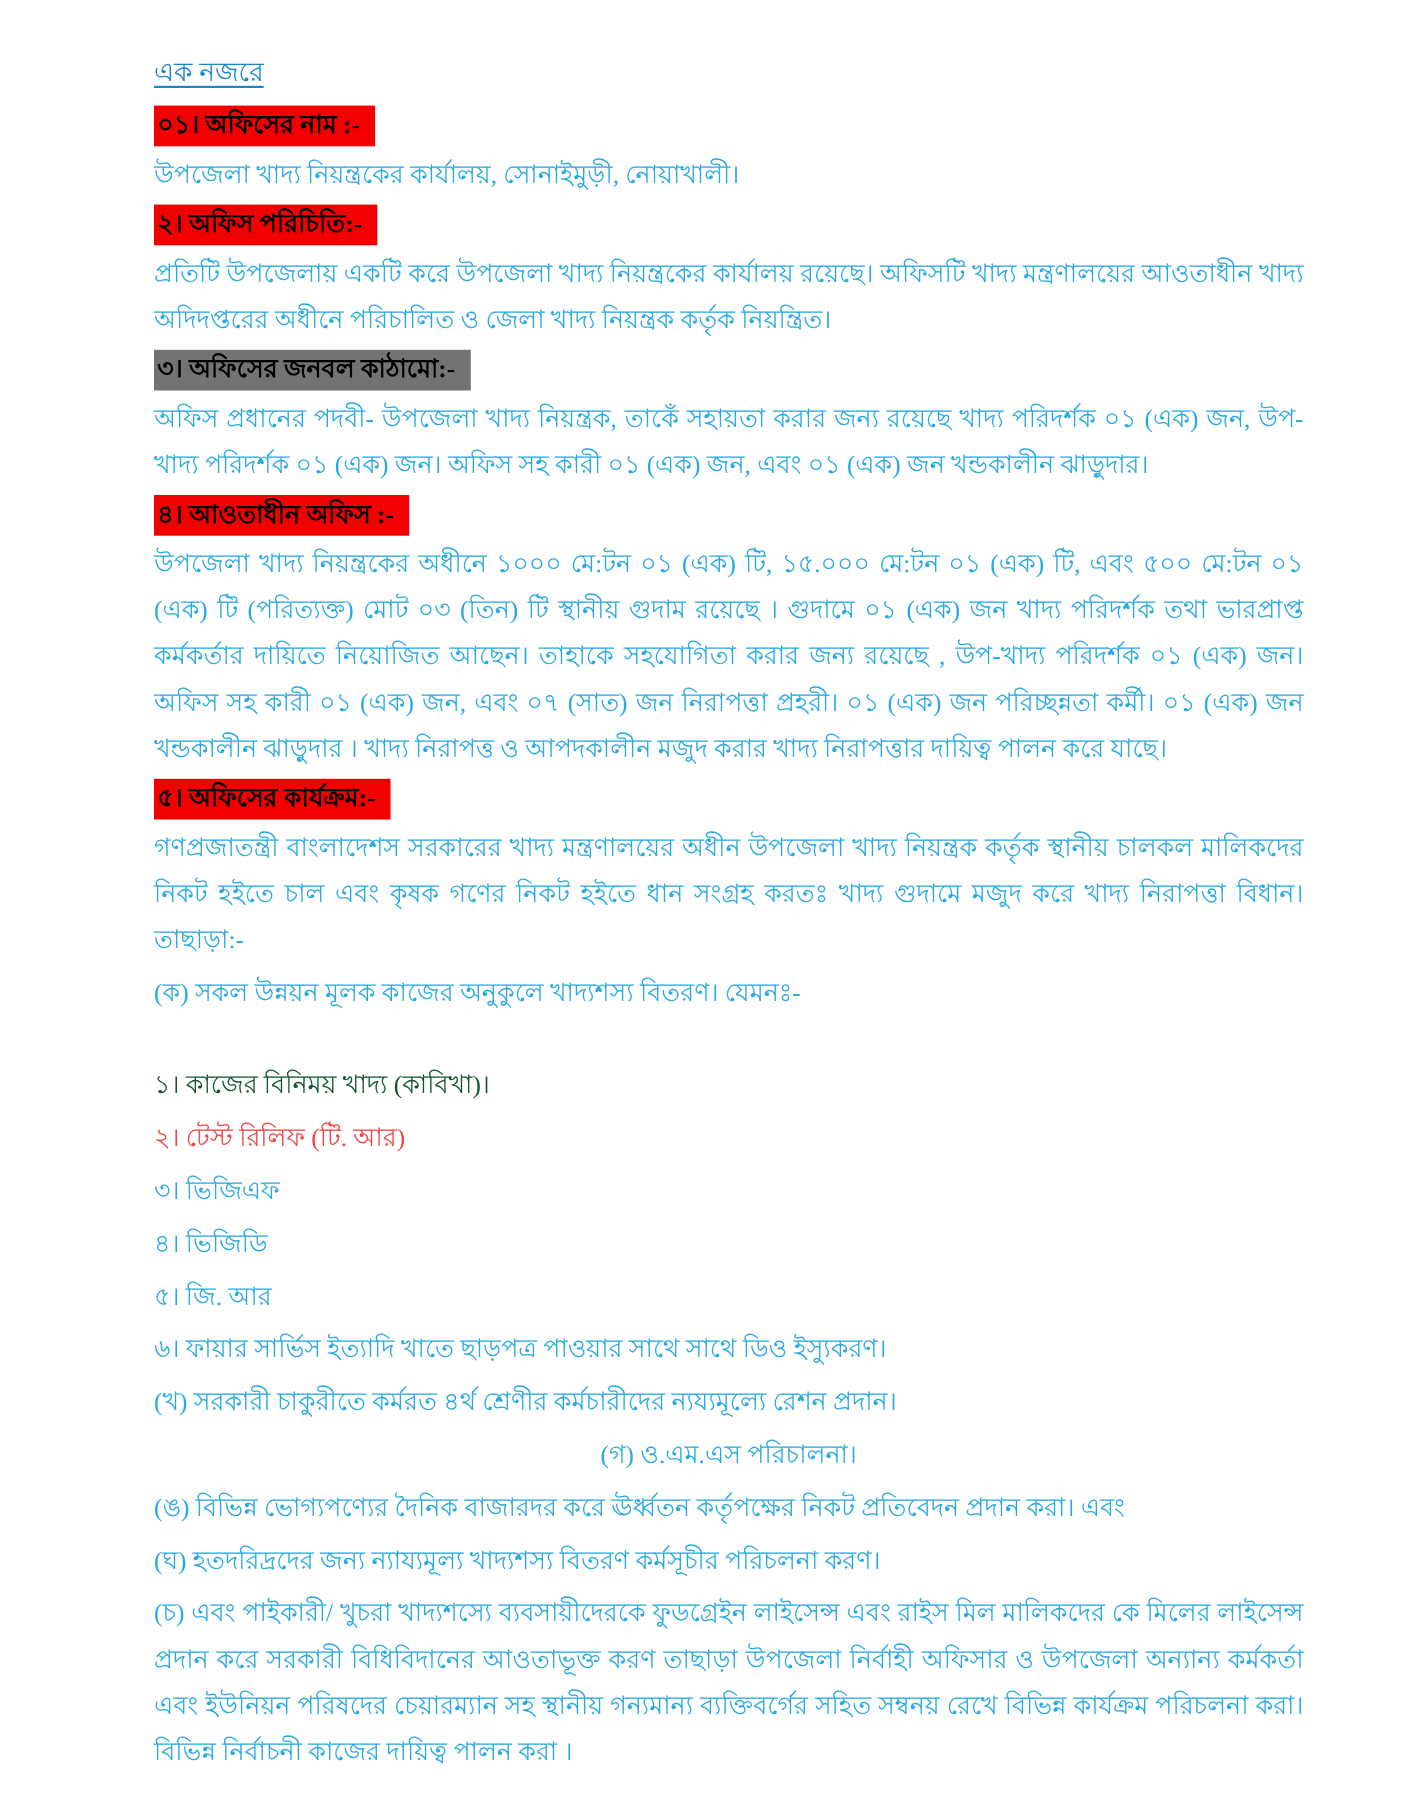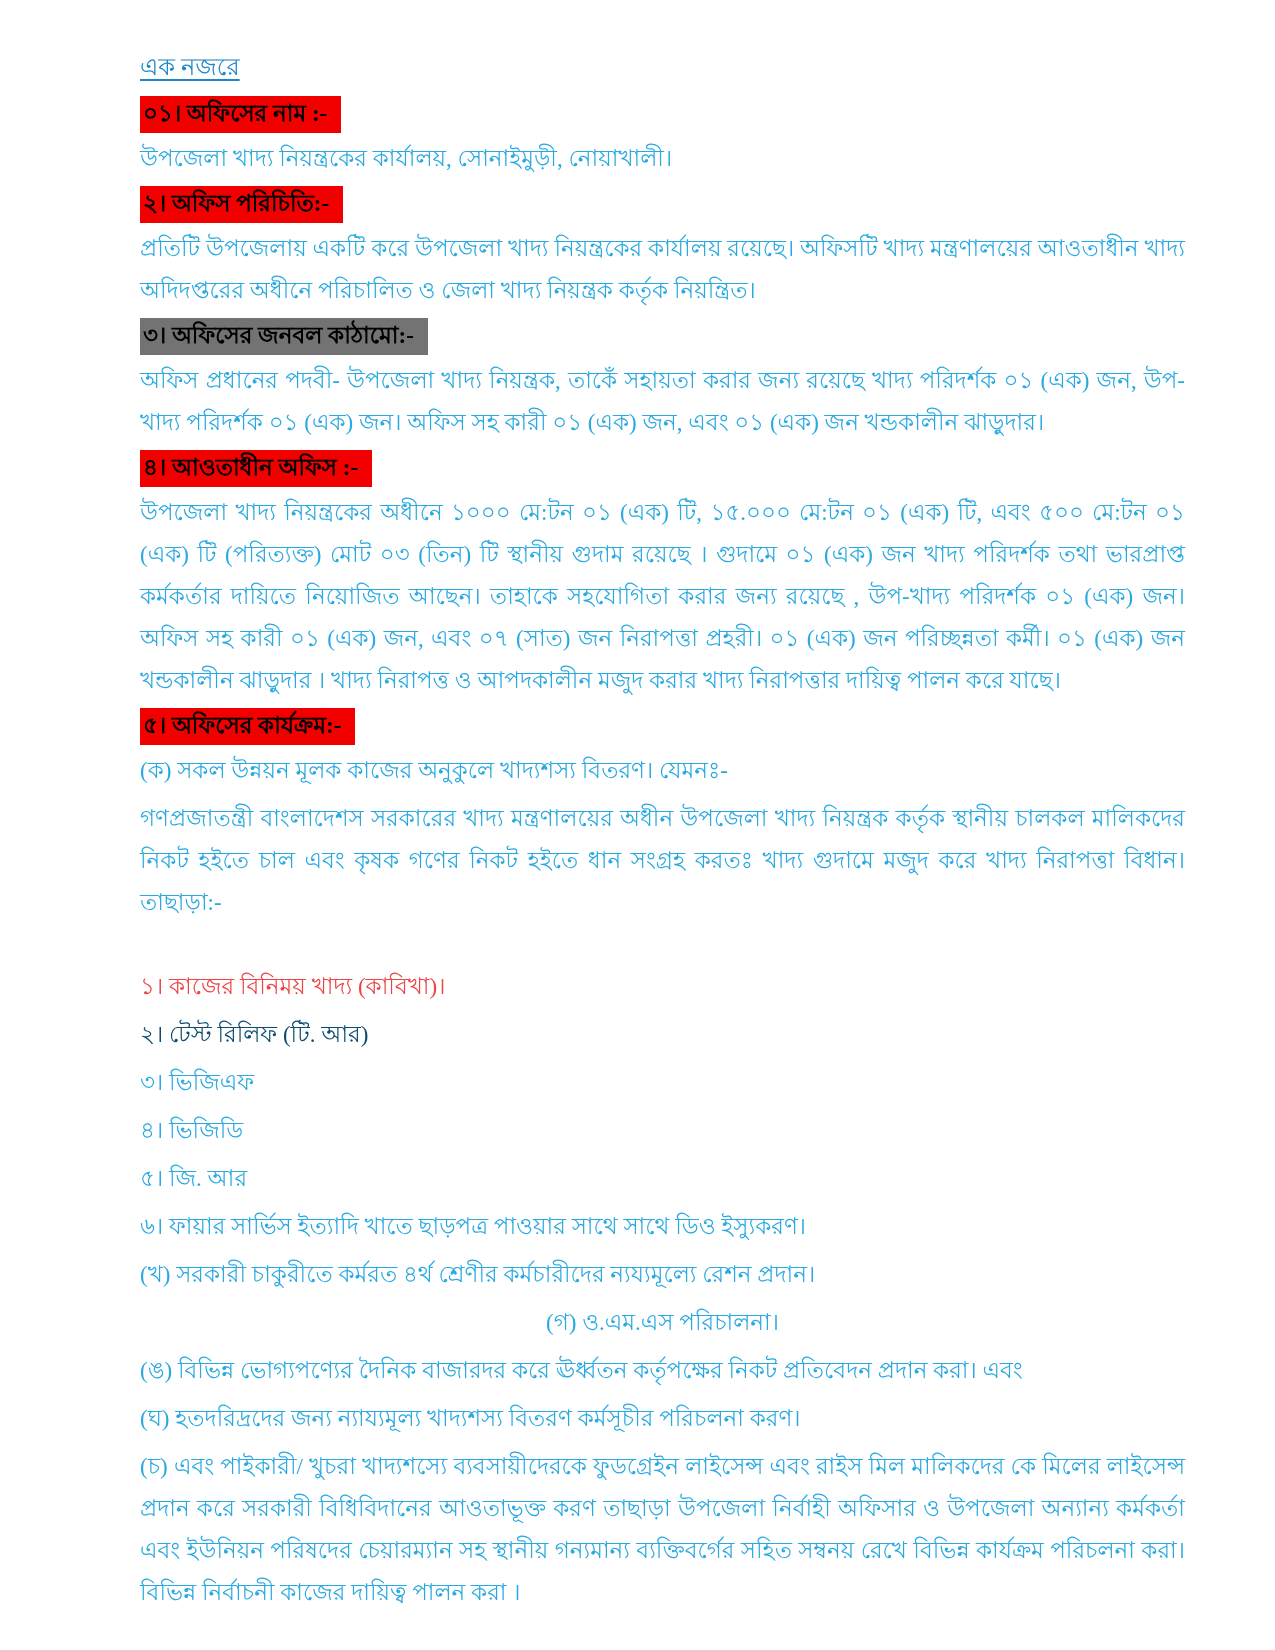--- a/index.html
+++ b/index.html
@@ -61,24 +61,24 @@
   <p class="body" style="color: rgb(41, 169, 225);"> অফিস প্রধানের পদবী- উপজেলা খাদ্য নিয়ন্ত্রক, তাকেঁ সহায়তা করার জন্য রয়েছে খাদ্য পরিদর্শক ০১ (এক) জন, উপ-খাদ্য পরিদর্শক ০১ (এক) জন। অফিস সহ কারী ০১ (এক) জন, এবং  ০১ (এক) জন খন্ডকালীন ঝাড়ুদার।</p>
 
   <div class="heading-row">
     <span class="heading" style="background: rgb(242, 0, 0); color: rgb(0, 0, 0);">৪। আওতাধীন অফিস :-</span>
   </div>
   <p class="body" style="color: rgb(41, 169, 225);">উপজেলা খাদ্য নিয়ন্ত্রকের অধীনে ১০০০ মে:টন ০১ (এক) টি, ১৫.০০০ মে:টন ০১ (এক) টি, এবং ৫০০ মে:টন  ০১ (এক) টি (পরিত্যক্ত) মোট  ০৩ (তিন) টি স্থানীয় গুদাম রয়েছে । গুদামে ০১ (এক) জন খাদ্য পরিদর্শক তথা ভারপ্রাপ্ত কর্মকর্তার দায়িতে নিয়োজিত আছেন।  তাহাকে সহযোগিতা করার জন্য রয়েছে , উপ-খাদ্য পরিদর্শক ০১ (এক) জন। অফিস সহ কারী ০১ (এক) জন, এবং ০৭ (সাত) জন নিরাপত্তা প্রহরী। ০১ (এক) জন পরিচ্ছন্নতা কর্মী। ০১ (এক) জন খন্ডকালীন ঝাড়ুদার । খাদ্য নিরাপত্ত ও আপদকালীন মজুদ করার খাদ্য নিরাপত্তার দায়িত্ব পালন করে যাছে।</p>
 
   <div class="heading-row">
     <span class="heading" style="background: rgb(242, 0, 0); color: #000000;">৫। অফিসের কার্যক্রম:-</span>
   </div>
+  <p class="body" style="color: rgb(41, 169, 225);">গণপ্রজাতন্ত্রী বাংলাদেশস সরকারের খাদ্য মন্ত্রণালয়ের অধীন উপজেলা  খাদ্য নিয়ন্ত্রক কর্তৃক স্থানীয় চালকল মালিকদের নিকট হইতে চাল এবং কৃষক গণের নিকট হইতে ধান সংগ্রহ করতঃ খাদ্য গুদামে মজুদ করে খাদ্য নিরাপত্তা বিধান।   তাছাড়া:-</p>
   <p class="body single" style="color: rgb(41, 169, 225);">(ক) সকল উন্নয়ন মূলক কাজের অনুকুলে খাদ্যশস্য  বিতরণ।   যেমনঃ-</p>
-  <p class="body" style="color: rgb(41, 169, 225);">গণপ্রজাতন্ত্রী বাংলাদেশস সরকারের খাদ্য মন্ত্রণালয়ের অধীন উপজেলা  খাদ্য নিয়ন্ত্রক কর্তৃক স্থানীয় চালকল মালিকদের নিকট হইতে চাল এবং কৃষক গণের নিকট হইতে ধান সংগ্রহ করতঃ খাদ্য গুদামে মজুদ করে খাদ্য নিরাপত্তা বিধান।   তাছাড়া:-</p>
-  <p class="body single" style="color: #ef4444; margin-top: 42px;">১। কাজের বিনিময় খাদ্য (কাবিখা)।</p>
-  <p class="body single" style="color: #0c4a6e;">২। টেস্ট রিলিফ (টি. আর)</p>
+  <p class="body single" style="color: #14532d; margin-top: 42px;">১। কাজের বিনিময় খাদ্য (কাবিখা)।</p>
+  <p class="body single" style="color: #ef4444;">২। টেস্ট রিলিফ (টি. আর)</p>
   <p class="body single" style="color: rgb(41, 169, 225);">৩। ভিজিএফ</p>
   <p class="body single" style="color: rgb(41, 169, 225);">৪। ভিজিডি</p>
   <p class="body single" style="color: rgb(41, 169, 225);">৫। জি. আর</p>
   <p class="body single" style="color: rgb(41, 169, 225);">৬। ফায়ার সার্ভিস ইত্যাদি খাতে ছাড়পত্র পাওয়ার সাথে সাথে ডিও ইস্যুকরণ।</p>
   <p class="body single" style="color: rgb(41, 169, 225);">(খ) সরকারী চাকুরীতে কর্মরত ৪র্থ শ্রেণীর কর্মচারীদের ন্যয্যমূল্যে রেশন প্রদান।</p>
   <p class="body single" style="color: rgb(41, 169, 225); text-align: center;">(গ) ও.এম.এস পরিচালনা।</p>
   <p class="body single" style="color: rgb(41, 169, 225);">(ঙ) বিভিন্ন ভোগ্যপণ্যের দৈনিক বাজারদর করে ঊর্ধ্বতন কর্তৃপক্ষের নিকট প্রতিবেদন প্রদান করা। এবং</p>
   <p class="body single" style="color: rgb(41, 169, 225);">(ঘ) হতদরিদ্রদের জন্য ন্যায্যমূল্য খাদ্যশস্য  বিতরণ কর্মসূচীর পরিচলনা করণ।</p>
   <p class="body" style="color: rgb(41, 169, 225);">(চ) এবং পাইকারী/ খুচরা খাদ্যশস্যে ব্যবসায়ীদেরকে ফুডগ্রেইন লাইসেন্স এবং রাইস মিল মালিকদের কে মিলের লাইসেন্স প্রদান করে সরকারী বিধিবিদানের আওতাভূক্ত করণ তাছাড়া উপজেলা নির্বাহী অফিসার ও উপজেলা অন্যান্য কর্মকর্তা এবং ইউনিয়ন পরিষদের  চেয়ারম্যান সহ স্থানীয় গন্যমান্য ব্যক্তিবর্গের সহিত সম্বনয় রেখে বিভিন্ন কার্যক্রম পরিচলনা করা। বিভিন্ন নির্বাচনী কাজের দায়িত্ব পালন করা ।</p>
 

